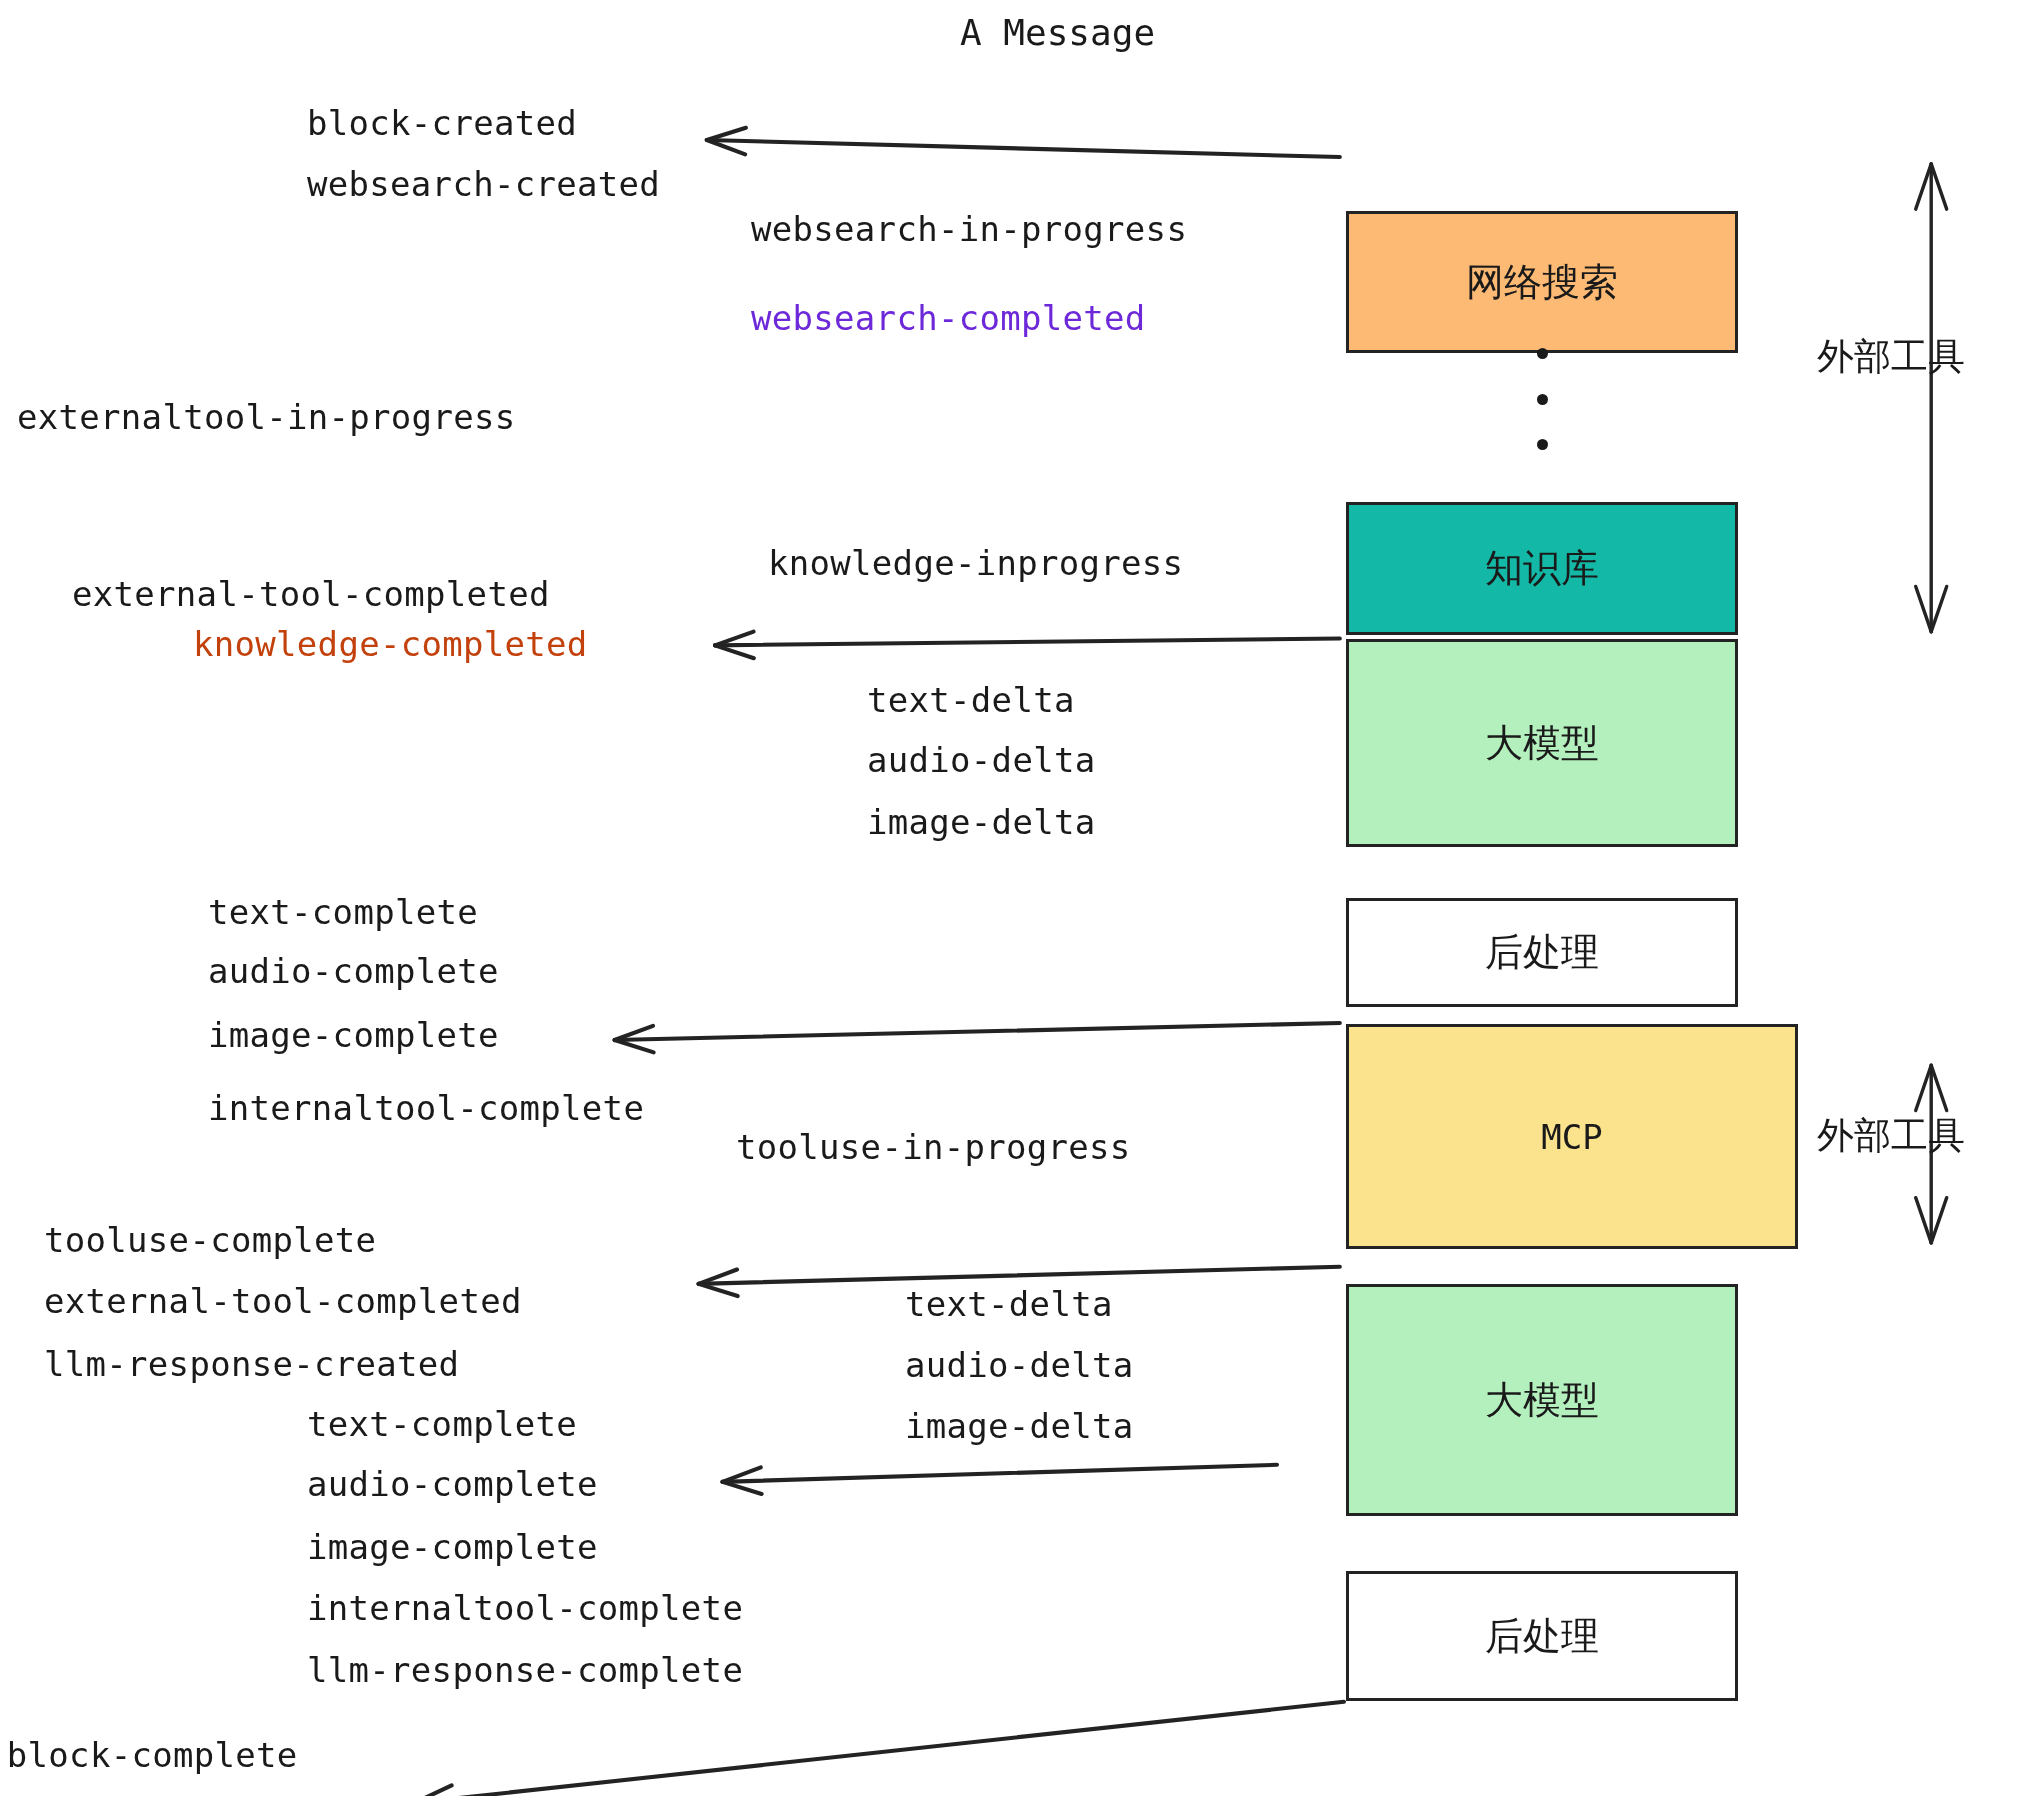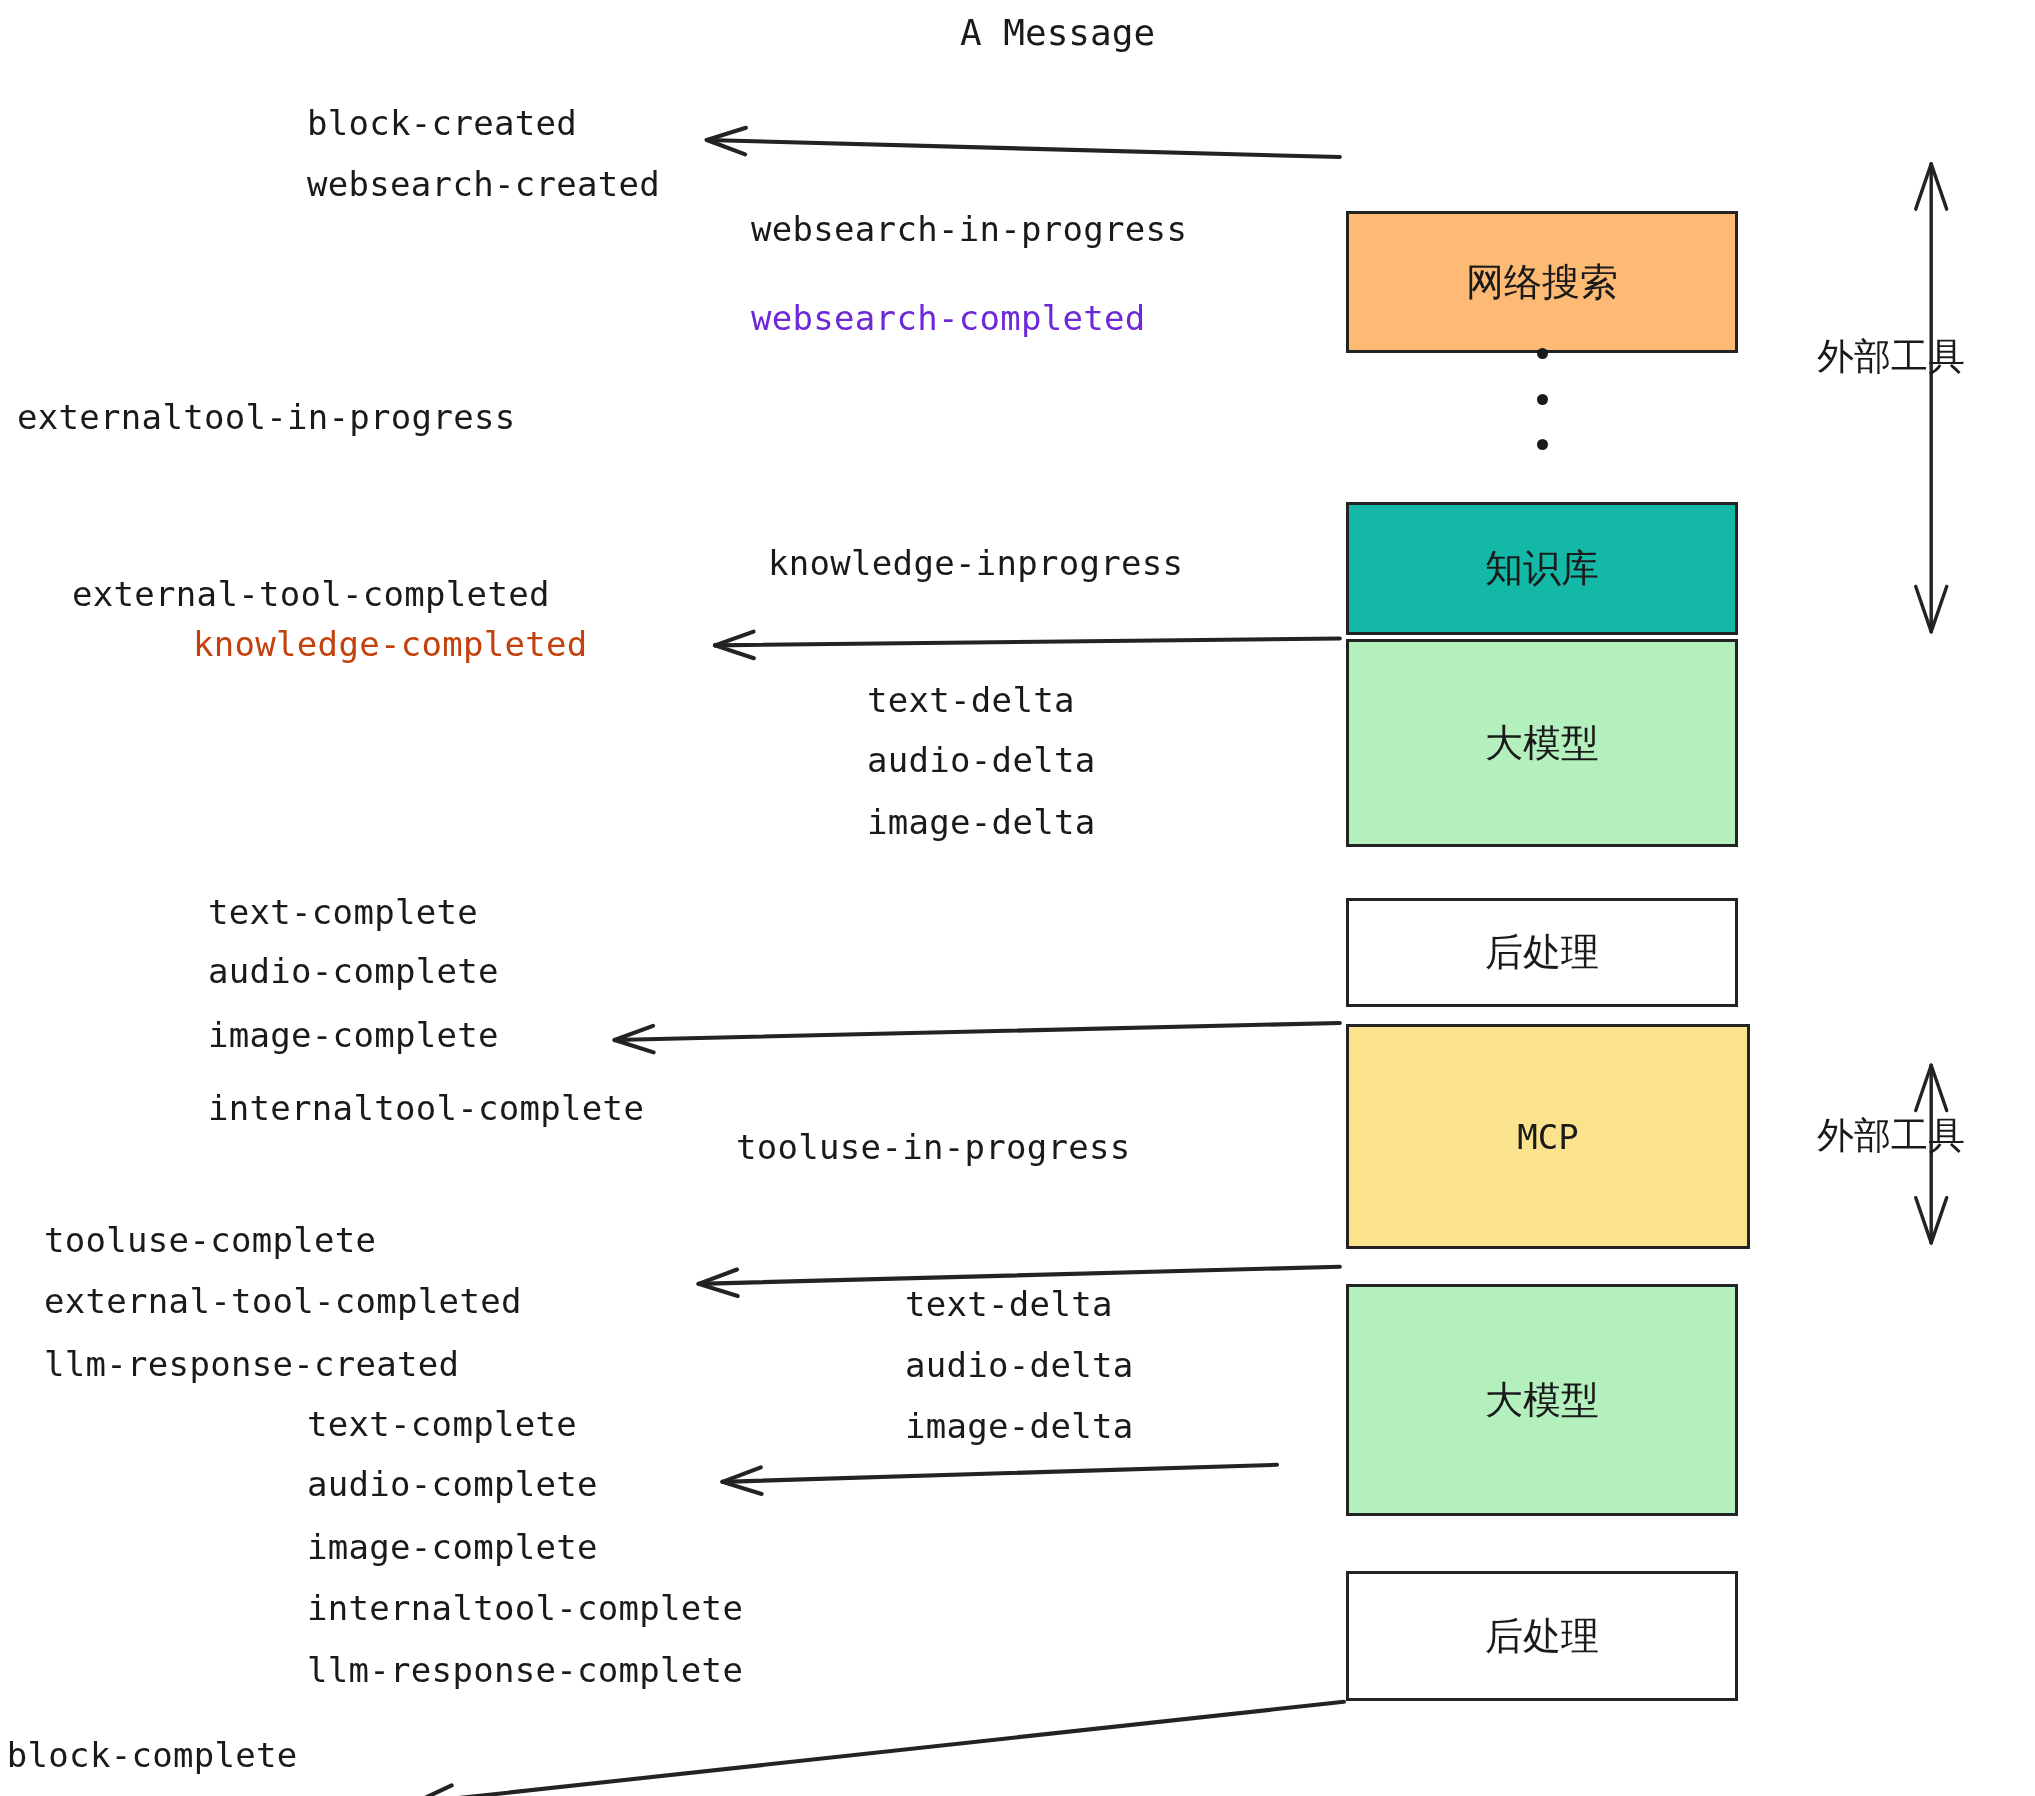--- a/index.html
+++ b/index.html
@@ -159,21 +159,21 @@
       </div>
       <div class="node" style="left: 1346px; top: 502px; width: 392px; height: 133px; background: #14b8a6; border-color: rgb(35, 35, 35);">
         <span>知识库</span>
       </div>
       <div class="node" style="left: 1346px; top: 639px; width: 392px; height: 208px; background: rgb(180, 239, 190); border-color: rgb(35, 35, 35);">
         <span>大模型</span>
       </div>
       <div class="node" style="left: 1346px; top: 898px; width: 392px; height: 109px; background: rgb(255, 255, 255); border-color: rgb(35, 35, 35);">
         <span>后处理</span>
       </div>
-      <div class="node mono" style="left: 1346px; top: 1024px; width: 404px; height: 225px; background: rgb(251, 227, 142); border-color: rgb(35, 35, 35);">
+      <div class="node mono" style="left: 1346px; top: 1024px; width: 452px; height: 225px; background: rgb(251, 227, 142); border-color: rgb(35, 35, 35);">
         <span>MCP</span>
       </div>
       <div class="node" style="left: 1346px; top: 1284px; width: 392px; height: 232px; background: rgb(180, 239, 190); border-color: rgb(35, 35, 35);">
         <span>大模型</span>
       </div>
       <div class="node" style="left: 1346px; top: 1571px; width: 392px; height: 130px; background: rgb(255, 255, 255); border-color: rgb(35, 35, 35);">
         <span>后处理</span>
       </div>
       <div class="side-label" style="left: 1817px; top: 338px; color: rgb(26, 26, 26);">外部工具</div>
       <div class="side-label" style="left: 1817px; top: 1117px; color: rgb(26, 26, 26);">外部工具</div>

